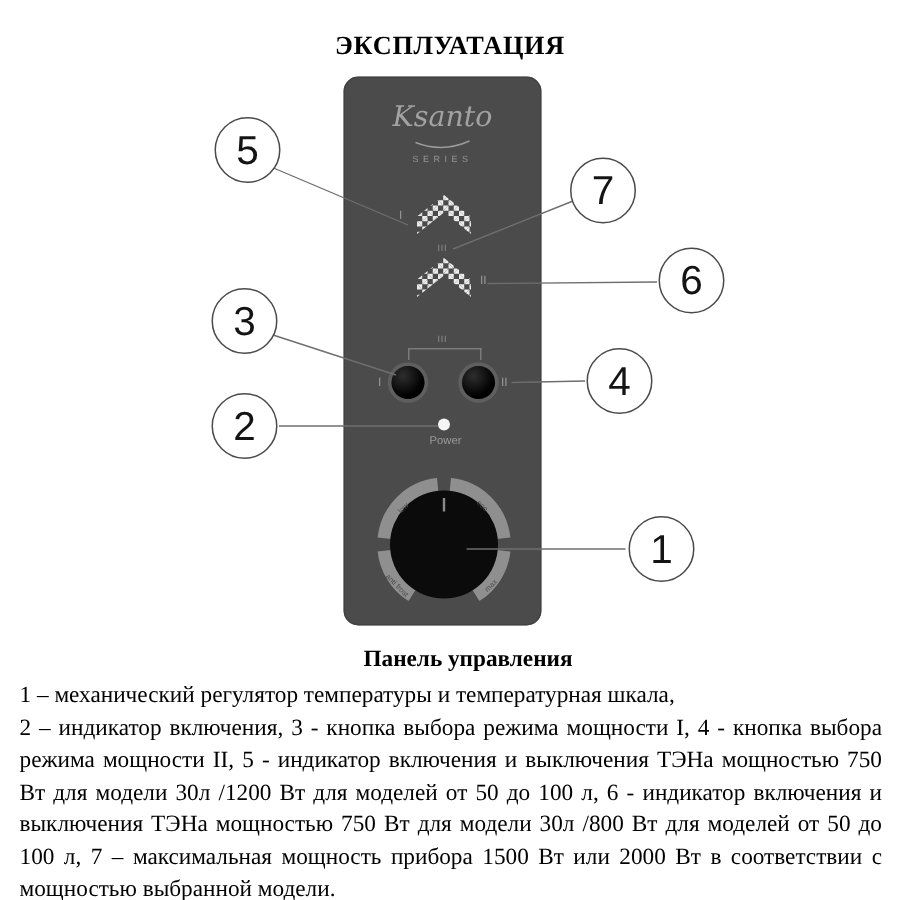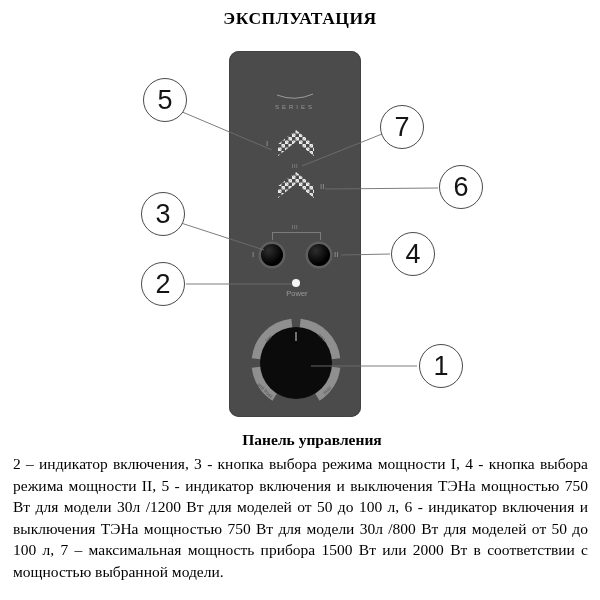--- a/index.html
+++ b/index.html
@@ -1,20 +1,20 @@
 <!DOCTYPE html>
 <html><head>
 <meta charset="utf-8">
 <style>
   html,body{margin:0;padding:0;background:#ffffff;}
   body{width:600px;height:600px;position:relative;font-family:"Liberation Serif",serif;overflow:hidden;}
 
   #figure{position:absolute;inset:0;}
 
-  .page-title{position:absolute;top:8px;left:0;width:600px;text-align:center;
+  .page-title{position:absolute;top:20px;left:0;width:600px;text-align:center;
     font-size:17.5px;font-weight:bold;letter-spacing:.5px;color:#000;}
 
   
   .panel{position:absolute;left:229px;top:51px;width:132px;height:366px;
     background:#4b4b4b;border-radius:10px;box-shadow:inset 0 0 0 1px #424242;}
 
   .brand{position:absolute;left:0;top:16px;width:132px;text-align:center;
     font-family:"DejaVu Serif",serif;font-style:italic;font-size:19px;color:#a2a2a2;}
   .brand-swoosh{position:absolute;left:46px;top:42px;}
   .brand-series{position:absolute;left:0;top:53px;width:132px;text-align:center;
@@ -71,20 +71,21 @@
   .description p{margin:0;}
 </style>
 </head>
 <body>
 
 <div id="figure">
 
   <div class="page-title">ЭКСПЛУАТАЦИЯ</div>
 
   <div class="panel">
+    <div class="brand">Ksanto</div>
     <svg class="brand-swoosh" width="40" height="8" viewBox="0 0 40 8">
         <path d="M2,2 Q20,9 38,1" stroke="#9a9a9a" stroke-width="1" fill="none"></path>
       </svg>
     <div class="brand-series">SERIES</div>
 
     <span class="tiny-label lbl-i1">I</span>
     <div class="chevron chev1"></div>
 
     <div class="tiny-label lbl-max">III</div>
 
@@ -135,16 +136,17 @@
   <div class="callout" style="left:380px;top:105px;">7</div>
   <div class="callout" style="left:439px;top:165px;">6</div>
   <div class="callout" style="left:141px;top:192px;">3</div>
   <div class="callout" style="left:391px;top:232px;">4</div>
   <div class="callout" style="left:141px;top:262px;">2</div>
   <div class="callout" style="left:419px;top:344px;">1</div>
 
   <div class="caption">Панель управления</div>
 
   <div class="description">
+    <p>1 – механический регулятор температуры и температурная шкала,</p>
     <p>2 – индикатор включения, 3 - кнопка выбора режима мощности I, 4 - кнопка выбора режима мощности II, 5 - индикатор включения и выключения ТЭНа мощностью 750 Вт для модели 30л /1200 Вт для моделей от 50 до 100 л, 6 - индикатор включения и выключения ТЭНа мощностью 750 Вт для модели 30л /800 Вт для моделей от 50 до 100 л, 7 – максимальная мощность прибора 1500 Вт или 2000 Вт в соответствии с мощностью выбранной модели.</p>
   </div>
 
 </div>
 
 </body></html>

